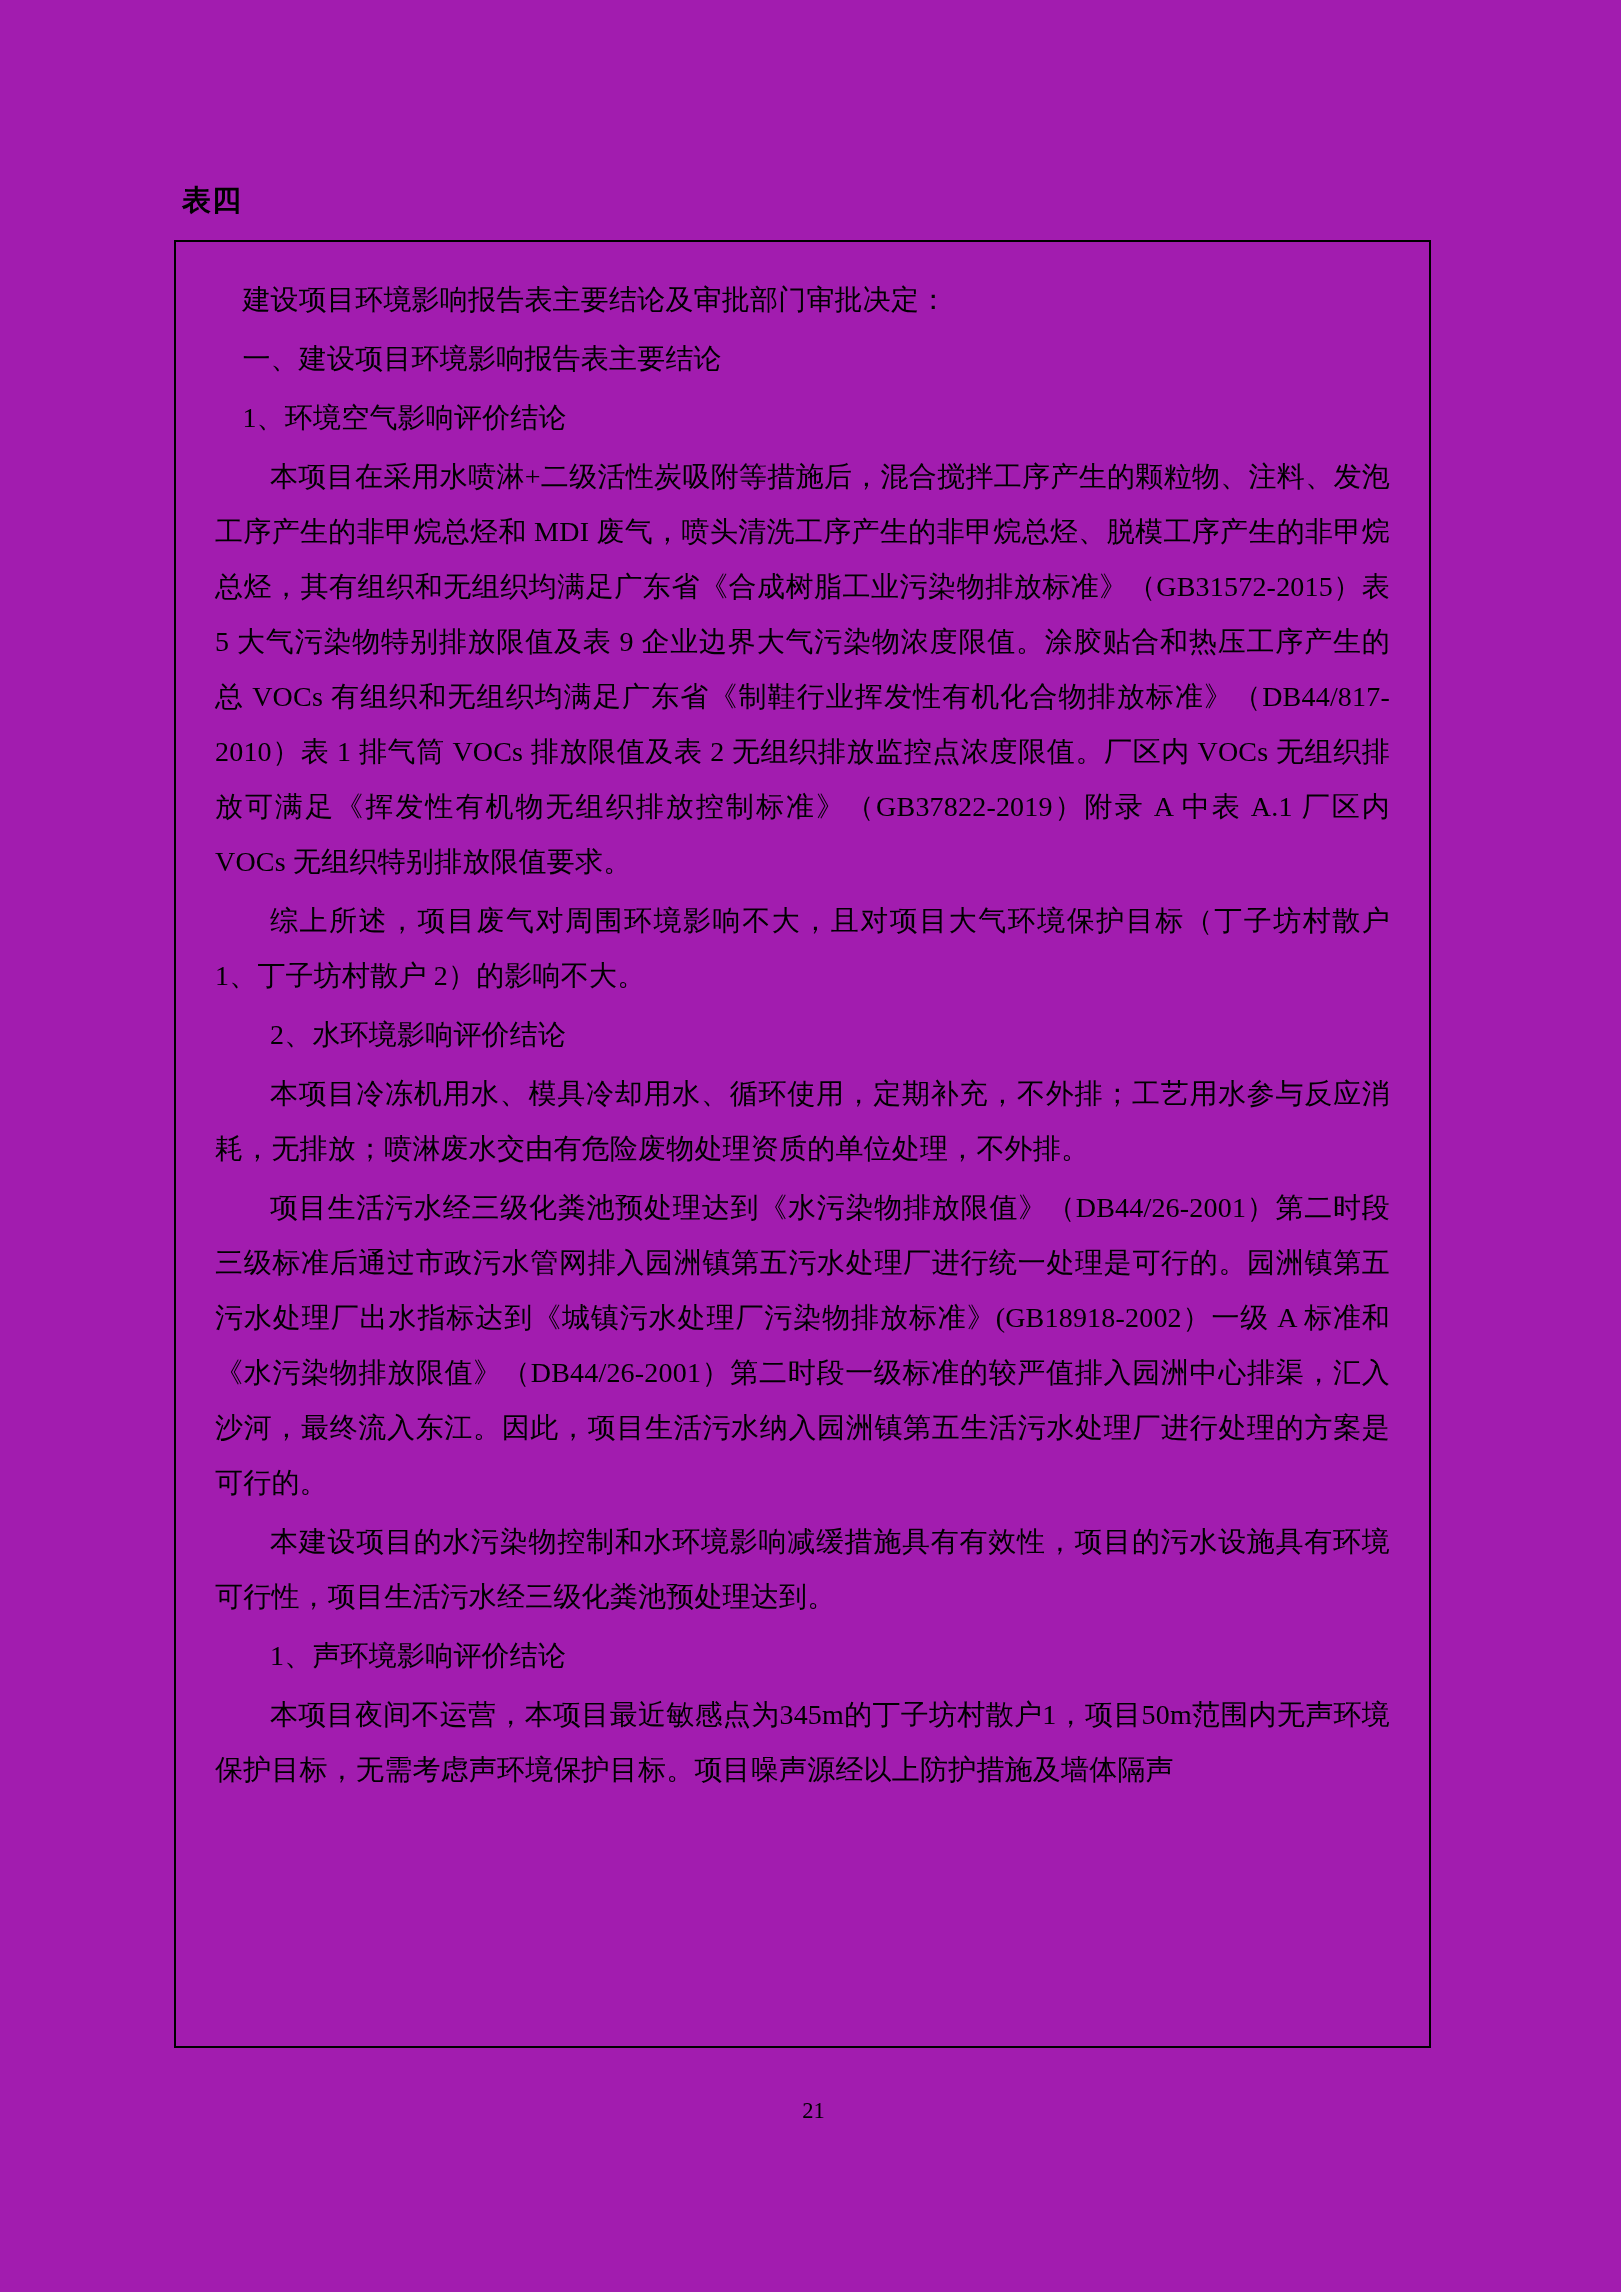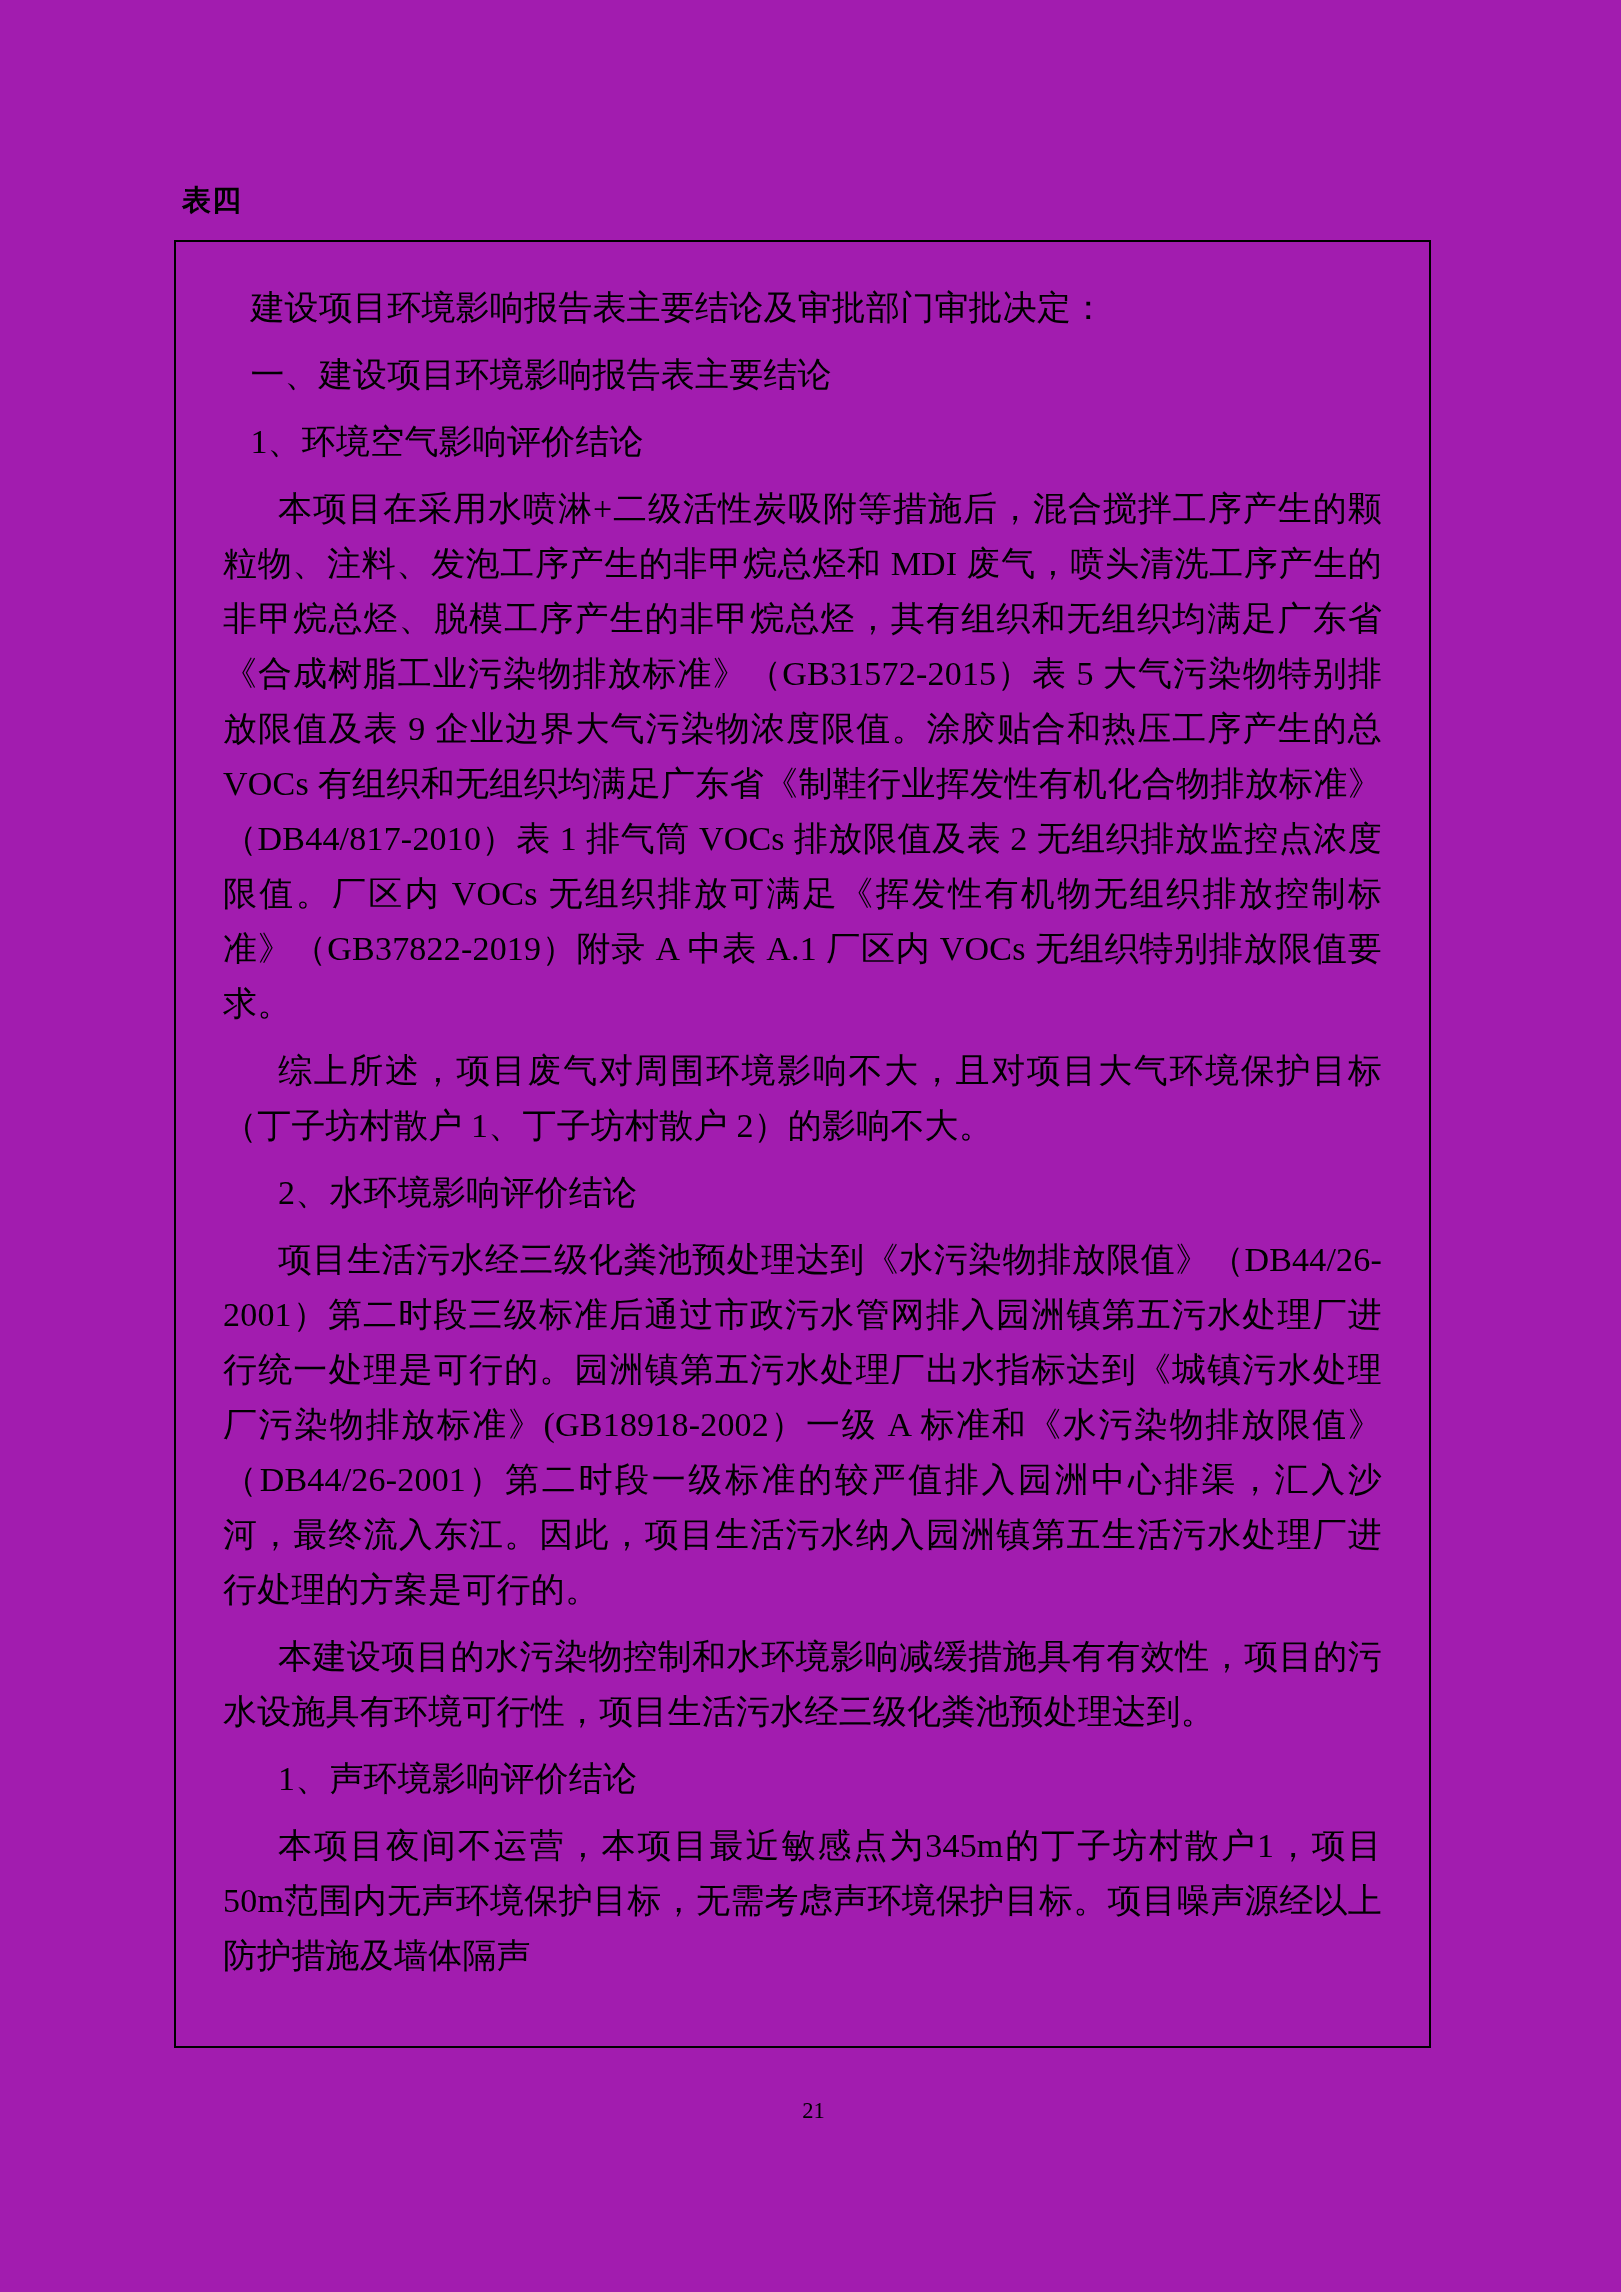--- a/index.html
+++ b/index.html
@@ -30,22 +30,22 @@
     position: absolute;
     left: 174px;
     top: 240px;
     width: 1257px;
     height: 1808px;
     border: 2px solid #000000;
     box-sizing: border-box;
     padding: 25.5px 35px 9.8px 35px;
   }
   p {
-    margin: 12px;
-    font-size: 34px;
+    margin: 4px;
+    font-size: 28px;
     line-height: 55px;
     text-align: justify;
     text-justify: inter-ideograph;
     letter-spacing: 0.2px;
   }
   p.indent2 {
     text-indent: 55px;
   }
   p.indent1 {
     text-indent: 27.4px;
@@ -68,20 +68,21 @@
 
   <div class="heading">表四</div>
 
   <div class="doc-box">
     <p class="indent1">建设项目环境影响报告表主要结论及审批部门审批决定：</p>
     <p class="indent1">一、建设项目环境影响报告表主要结论</p>
     <p class="indent1">1、环境空气影响评价结论</p>
     <p class="indent2">本项目在采用水喷淋+二级活性炭吸附等措施后，混合搅拌工序产生的颗粒物、注料、发泡工序产生的非甲烷总烃和 MDI 废气，喷头清洗工序产生的非甲烷总烃、脱模工序产生的非甲烷总烃，其有组织和无组织均满足广东省《合成树脂工业污染物排放标准》（GB31572-2015）表 5 大气污染物特别排放限值及表 9 企业边界大气污染物浓度限值。涂胶贴合和热压工序产生的总 VOCs 有组织和无组织均满足广东省《制鞋行业挥发性有机化合物排放标准》（DB44/817-2010）表 1 排气筒 VOCs 排放限值及表 2 无组织排放监控点浓度限值。厂区内 VOCs 无组织排放可满足《挥发性有机物无组织排放控制标准》（GB37822-2019）附录 A 中表 A.1 厂区内 VOCs 无组织特别排放限值要求。</p>
     <p class="indent2">综上所述，项目废气对周围环境影响不大，且对项目大气环境保护目标（丁子坊村散户 1、丁子坊村散户 2）的影响不大。</p>
     <p class="indent2">2、水环境影响评价结论</p>
+    <p class="indent2">本项目冷冻机用水、模具冷却用水、循环使用，定期补充，不外排；工艺用水参与反应消耗，无排放；喷淋废水交由有危险废物处理资质的单位处理，不外排。</p>
     <p class="indent2">项目生活污水经三级化粪池预处理达到《水污染物排放限值》（DB44/26-2001）第二时段三级标准后通过市政污水管网排入园洲镇第五污水处理厂进行统一处理是可行的。园洲镇第五污水处理厂出水指标达到《城镇污水处理厂污染物排放标准》(GB18918-2002）一级 A 标准和《水污染物排放限值》（DB44/26-2001）第二时段一级标准的较严值排入园洲中心排渠，汇入沙河，最终流入东江。因此，项目生活污水纳入园洲镇第五生活污水处理厂进行处理的方案是可行的。</p>
     <p class="indent2">本建设项目的水污染物控制和水环境影响减缓措施具有有效性，项目的污水设施具有环境可行性，项目生活污水经三级化粪池预处理达到。</p>
     <p class="indent2">1、声环境影响评价结论</p>
     <p class="indent2">本项目夜间不运营，本项目最近敏感点为345m的丁子坊村散户1，项目50m范围内无声环境保护目标，无需考虑声环境保护目标。项目噪声源经以上防护措施及墙体隔声</p>
   </div>
 
   <div class="page-number">21</div>
 
 </div>
 

